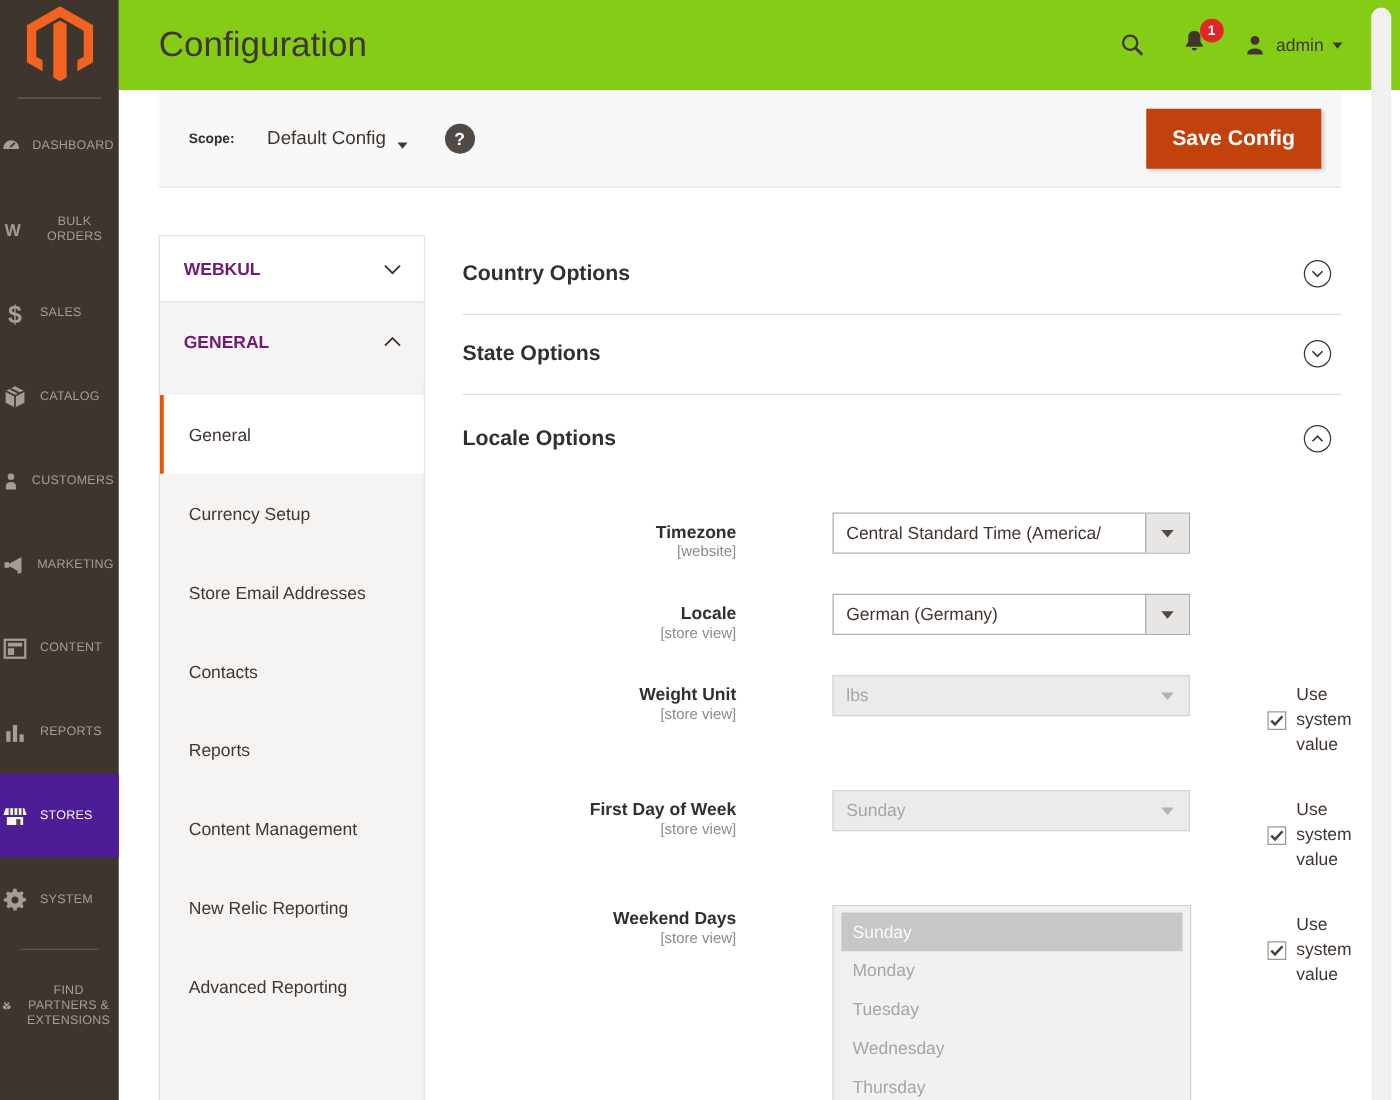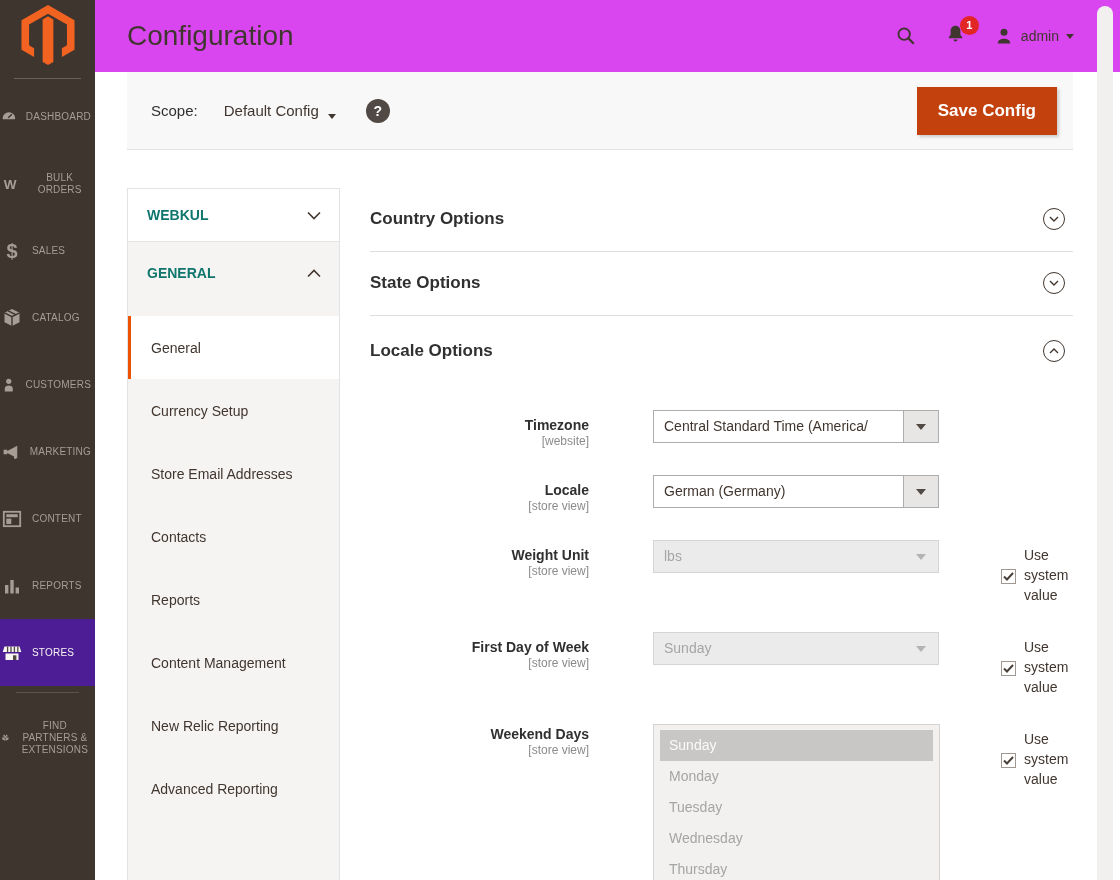--- a/index.html
+++ b/index.html
@@ -14,75 +14,75 @@
   .m-item { height:67px; display:flex; flex-direction:row; align-items:center; 
             gap:4px; cursor:pointer; color:#a79d95; }
   .m-item .lbl { font-size:10px; letter-spacing:.2px; text-align:center; line-height:12px; padding:0 4px; }
   .m-item svg { width:24px; height:24px; fill:#a79d95; }
   .m-item.active { background:#4c1d95; color:#f7f4f1; }
   .m-item.active svg { fill:#f7f4f1; }
   .m-item.tall { height:78px; }
   .m-divider { height:1px; background:#5d534b; margin:6px 16px; }
 
   
-  .page-header { margin-left:95px; height:72px; display:flex; align-items:center; padding:0 46px 0 32px; background:#d946ef;gap:46px; }
+  .page-header { margin-left:95px; height:72px; display:flex; align-items:center; padding:0 46px 0 32px; background:#84cc16;gap:46px; }
   .page-title { font-size:28px; font-weight:400; color:#41362f; flex:1; }
   .header-actions { display:flex; align-items:center; gap:27px; }
   .icon-btn { cursor:pointer; display:flex; align-items:center; }
   .icon-btn svg { width:22px; height:22px; }
   .bell-wrap { position:relative; cursor:pointer; }
   .badge { position:absolute; top:-7px; right:-12px; min-width:19px; height:19px; border-radius:10px;
            background:#e22626; color:#fff; font-size:11px; font-weight:bold;
            display:flex; align-items:center; justify-content:center; padding:0 5px; }
   .user-menu { display:flex; align-items:center; gap:7px; cursor:pointer; }
   .user-menu svg { width:20px; height:20px; fill:#41362f; }
   .user-name { font-size:14px; color:#41362f; }
   .caret-down { width:0; height:0; border-left:4px solid transparent; border-right:4px solid transparent; border-top:5px solid #41362f; }
 
   
   .page-body { margin-left:95px; padding:0 47px 0 32px; }
   .scope-bar { background:#f8f8f8; border-bottom:1px solid #e3e3e3; height:78px;
                display:flex; align-items:center; padding:0 16px 0 24px; }
-  .scope-label { font-size:15px; font-weight:normal; color:#303030; }
+  .scope-label { font-size:11px; font-weight:bold; color:#303030; }
   .scope-switcher { display:flex; align-items:flex-end; gap:9px; margin-left:26px; cursor:pointer; }
   .scope-value { font-size:15px; color:#41362f; }
   .help-btn { width:24px; height:24px; border-radius:50%; background:#514943; color:#fff;
               font-size:14px; font-weight:bold; display:flex; align-items:center; justify-content:center;
               margin-left:30px; cursor:pointer; }
   .spacer { flex:1; }
   .save-btn { background:#c2410c; color:#fff; border:none; font-family:inherit; font-size:17px; font-weight:bold;
               padding:14px 21px; cursor:pointer; box-shadow:2px 2px 3px rgba(0,0,0,.18); }
 
   .columns { display:flex; margin-top:38px; gap:30px; align-items:flex-start; }
 
   
   .config-nav { width:213px; flex:none; border:1px solid #e3e3e3; background:#f6f4f2; }
   .nav-sec-head { height:52px; background:#fff; display:flex; align-items:center; justify-content:space-between;
-                  padding:0 18px 0 19px; font-size:14px; font-weight:bold; color:#0f766e; cursor:pointer; }
+                  padding:0 18px 0 19px; font-size:14px; font-weight:bold; color:#701a75; cursor:pointer; }
   .nav-sec-head.open { height:63px; background:#f6f4f2; border-top:1px solid #e3e3e3; }
   .nav-sec-head svg { width:14px; height:9px; stroke:#41362f; stroke-width:1.6; fill:none; }
   .nav-items { padding-top:12px; height:620px; }
   .nav-item { height:63px; display:flex; align-items:center; padding-left:23px; font-size:14px; color:#41362f; cursor:pointer; }
   .nav-item.active { background:#fff; border-left:3px solid #eb5202; padding-left:20px; }
 
   
   .config-main { flex:1; min-width:0; }
   .acc-head { display:flex; align-items:center; justify-content:space-between; padding:20px 8px 21px 0; cursor:pointer; }
   .acc-head.bordered { border-bottom:1px solid #dedede; }
   .acc-head.expanded { padding:24px 8px 48px 0; }
   .acc-title { font-size:17px; font-weight:bold; color:#303030; }
   .circle-btn { width:22px; height:22px; border:1px solid #41362f; border-radius:50%; background:transparent;
                 display:flex; align-items:center; justify-content:center; cursor:pointer; flex:none; }
   .circle-btn svg { width:10px; height:6px; stroke:#41362f; stroke-width:1.4; fill:none; }
 
   .field-row { display:flex; align-items:flex-start; margin-bottom:27px;gap:40px; }
   .f-label { width:219px; flex:none; text-align:right; padding-top:7px; }
   .f-label .lbl { font-size:14px; font-weight:bold; color:#303030; line-height:16px; }
   .f-label .scope-note { font-size:12px; color:#8b8b8b; margin-top:1px; }
-  .f-control { flex:none; width:310px;padding-left:24px; }
+  .f-control { margin-left:13px; flex:none; width:310px;padding-left:24px; }
   .select { height:33px; border:1px solid #adadad; background:#fff; display:flex; align-items:stretch; cursor:pointer; }
   .select .val { flex:1; min-width:0; padding:0 0 0 10px; font-size:14px; color:#41362f; line-height:31px;
                  white-space:nowrap; overflow:hidden; }
   .select .arrow { width:35px; flex:none; border-left:1px solid #adadad; background:#e8e6e4;
                    display:flex; align-items:center; justify-content:center; }
   .select .arrow::after { content:""; width:0; height:0; border-left:5px solid transparent;
                           border-right:5px solid transparent; border-top:6px solid #514943; }
   .select.disabled { background:#ebebeb; border-color:#d6d4d2; cursor:default; }
   .select.disabled .val { color:#a5a5a5; }
   .select.disabled .arrow { background:transparent; border-left:none; }
@@ -183,20 +183,26 @@
     <div class="m-item active">
       <svg viewBox="0 0 24 24">
         <path d="M4.5 5.5h15l1.8 5.5H2.7z"></path>
         <path d="M7.6 5.5v5.5M11 5.5v5.5M14.4 5.5v5.5M17.8 5.5v5.5" stroke="#514941" stroke-width="1.3"></path>
         <path d="M5.5 12.5h13V19h-13z"></path>
         <rect x="13" y="14.3" width="3.4" height="4.7" fill="#514941"></rect>
       </svg>
       <span class="lbl">STORES</span>
     </div>
 
+    <div class="m-item">
+      <svg viewBox="0 0 24 24">
+        <path fill-rule="evenodd" d="M10.8 3h2.4l.4 2.1 1.9.8 1.8-1.2 1.7 1.7-1.2 1.8.8 1.9 2.1.4v2.4l-2.1.4-.8 1.9 1.2 1.8-1.7 1.7-1.8-1.2-1.9.8-.4 2.1h-2.4l-.4-2.1-1.9-.8-1.8 1.2-1.7-1.7 1.2-1.8-.8-1.9L3 13.2v-2.4l2.1-.4.8-1.9-1.2-1.8 1.7-1.7 1.8 1.2 1.9-.8.4-2.1zM12 9.2a2.8 2.8 0 1 0 0 5.6 2.8 2.8 0 0 0 0-5.6z"></path>
+      </svg>
+      <span class="lbl">SYSTEM</span>
+    </div>
 
     <div class="m-divider"></div>
 
     <div class="m-item tall">
       <svg viewBox="0 0 24 24">
         <rect x="7.6" y="4.8" width="3.2" height="3" rx="0.5"></rect>
         <rect x="13.2" y="4.8" width="3.2" height="3" rx="0.5"></rect>
         <path d="M12 7.5 18.8 10v5.6L12 18.4 5.2 15.6V10z"></path>
         <path d="M5.2 10 12 12.6 18.8 10M12 12.6v5.8" stroke="#3e352e" stroke-width="1.3" fill="none"></path>
       </svg>

